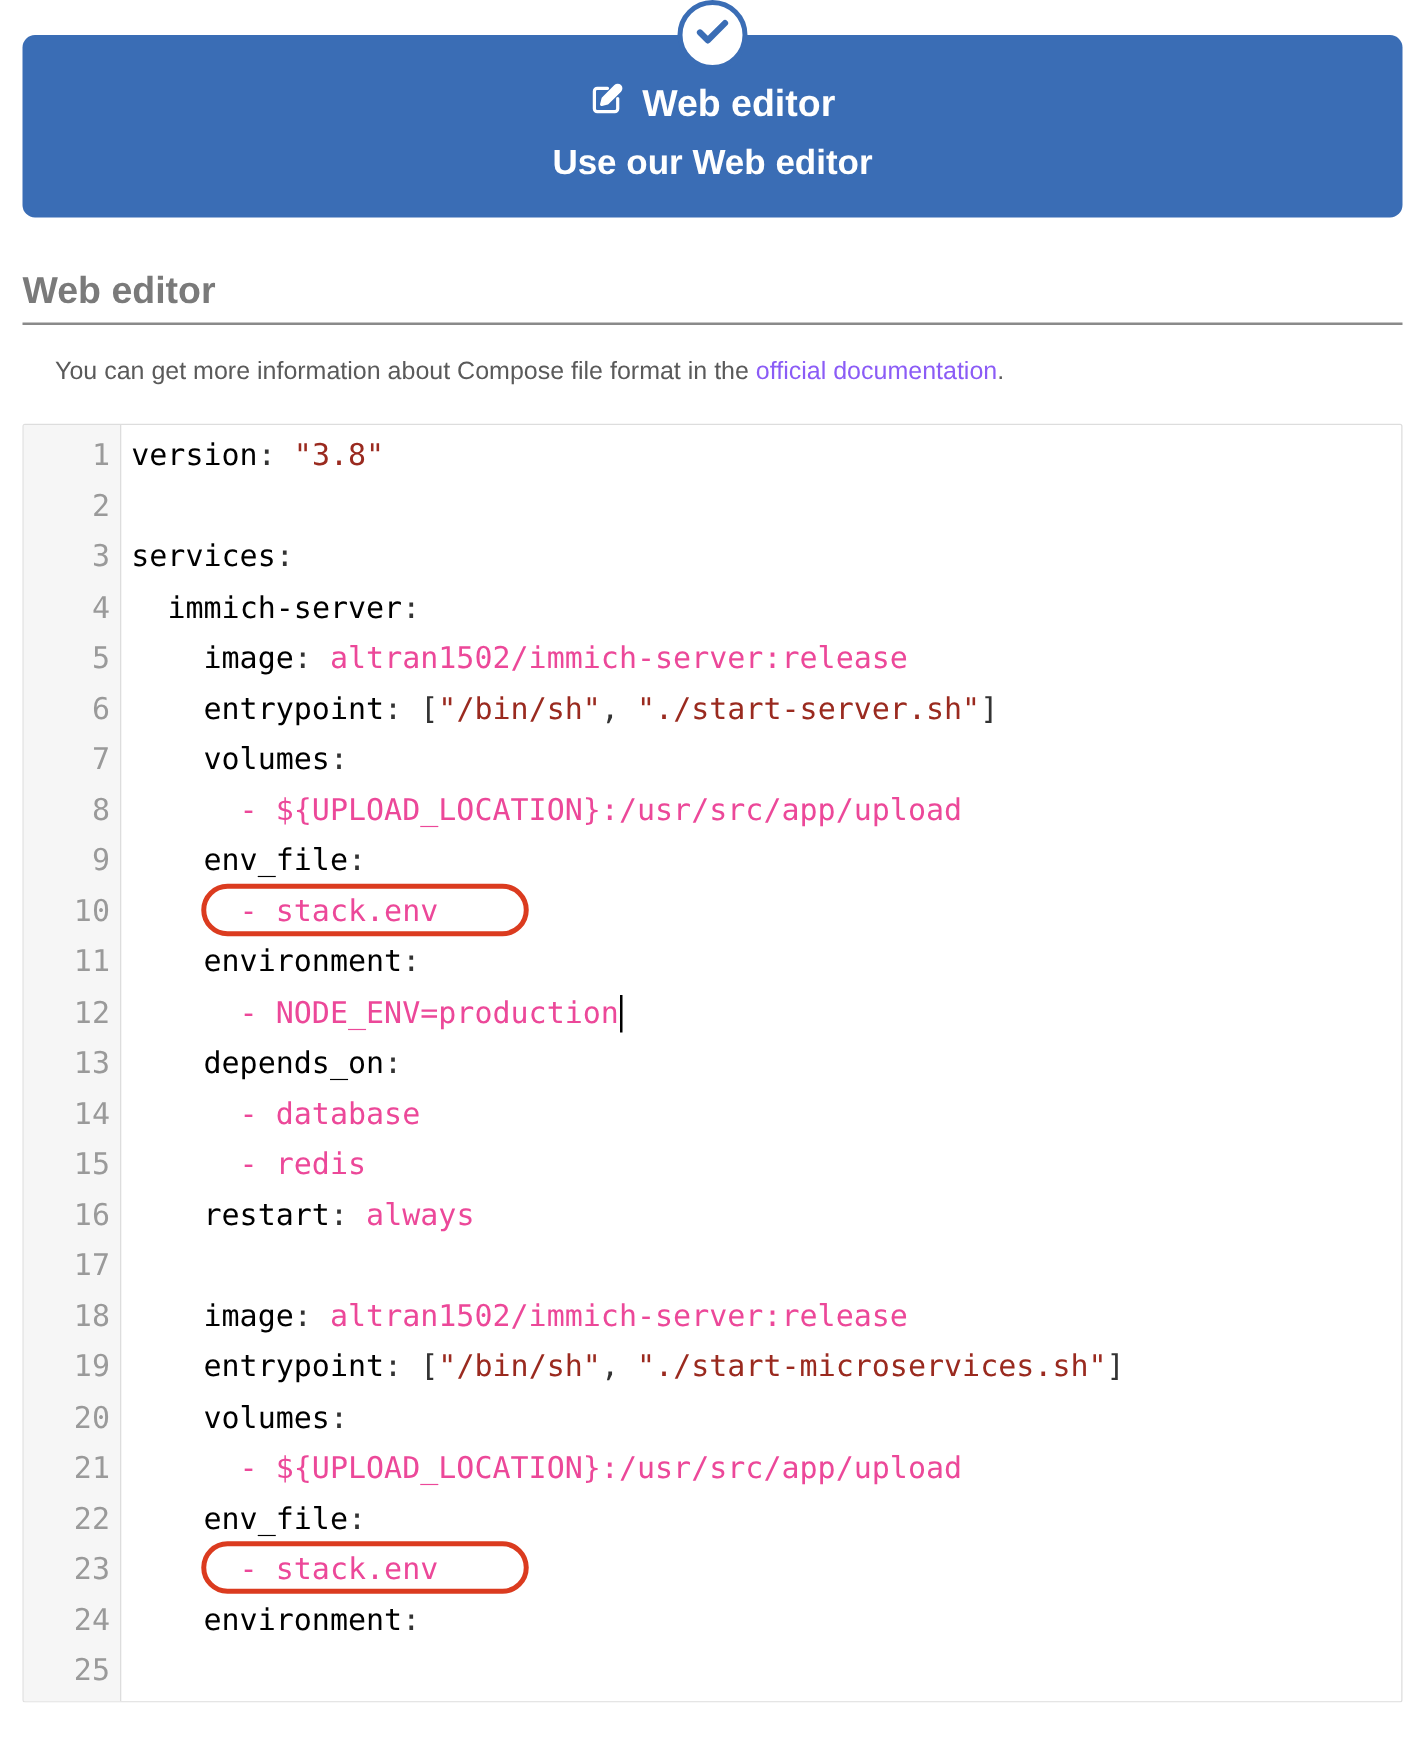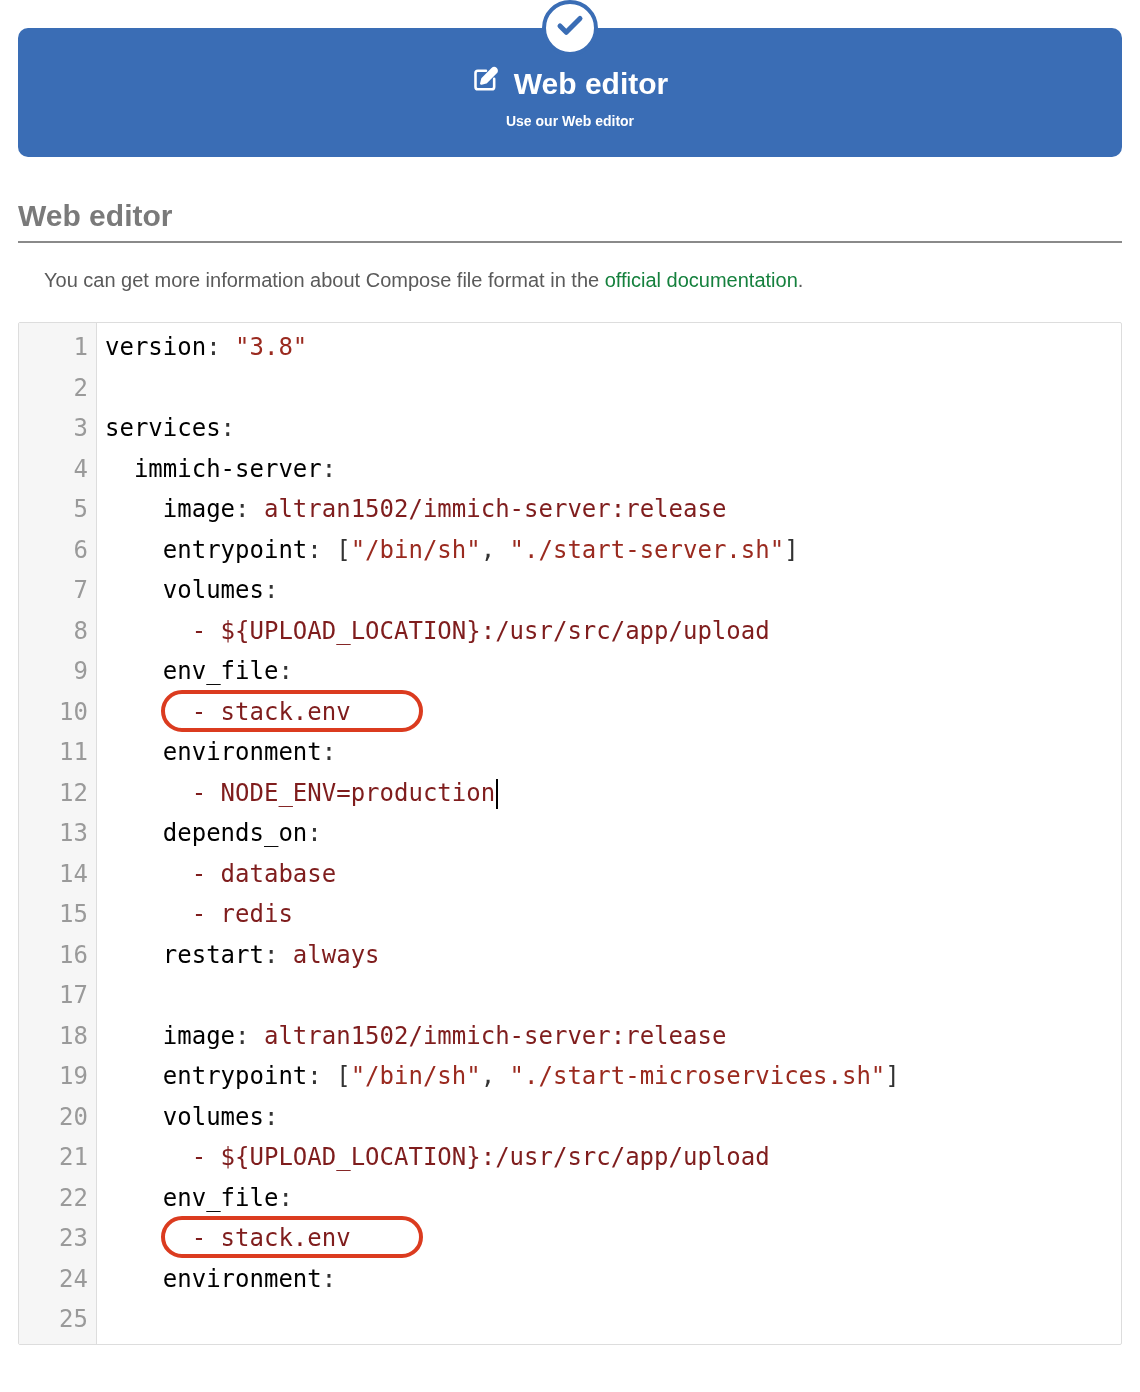--- a/index.html
+++ b/index.html
@@ -40,21 +40,21 @@
     display: flex;
     align-items: center;
     justify-content: center;
     gap: 14px;
     font-size: 30px;
     font-weight: 700;
   }
   .banner-title-row svg { width: 28px; height: 28px; }
   .banner-sub {
     margin-top: 12px;
-    font-size: 14px;
+    font-size: 28px;
     font-weight: 600;
   }
 
   
   .section-heading {
     margin-top: 42px;
     font-size: 30px;
     font-weight: 600;
     color: #7a7a7a;
     padding-bottom: 8px;
@@ -62,21 +62,21 @@
   }
 
   
   .info-line {
     margin-top: 26px;
     font-size: 20px;
     color: #5a5a5a;
     padding-left: 26px;
   }
   .info-line a {
-    color: #15803d;
+    color: #8b5cf6;
     text-decoration: none;
   }
 
   
   .editor {
     margin-top: 30px;
     display: flex;
     font-family: ui-monospace, SFMono-Regular, Menlo, Consolas, monospace;
     font-size: 24px;
     line-height: 40.5px;
@@ -102,21 +102,21 @@
   .code-line {
     height: 40.5px;
     white-space: pre;
     position: relative;
   }
 
   
   .tok-key   { color: #000000; }
   .tok-str   { color: #9a2a1f; }
   .tok-punc  { color: #333; }
-  .tok-plain { color: #7f1d1d; }
+  .tok-plain { color: #ec4899; }
 
   
   .annot {
     position: absolute;
     border: 4px solid #db3b1f;
     border-radius: 24px;
     pointer-events: none;
   }
 
   

